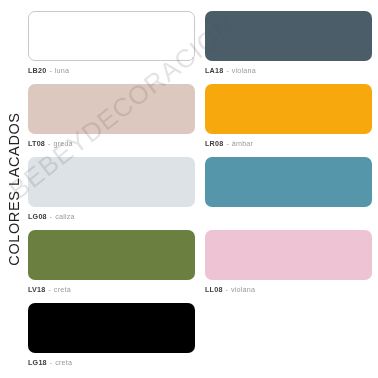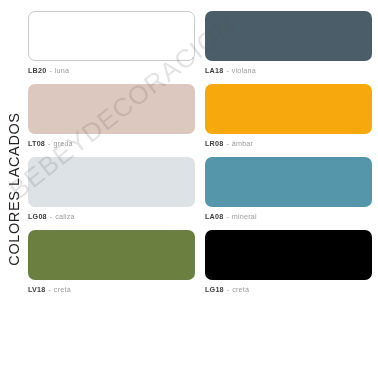--- a/index.html
+++ b/index.html
@@ -138,25 +138,28 @@
       <div class="swatch-cell">
         <div class="chip" style="background: rgb(247, 168, 13);"></div>
         <div class="caption"><span class="code">LR08</span><span class="dash"> - </span><span class="cname">ámbar</span></div>
       </div>
       <div class="swatch-cell">
         <div class="chip" style="background: rgb(220, 226, 229);"></div>
         <div class="caption"><span class="code">LG08</span><span class="dash"> - </span><span class="cname">caliza</span></div>
       </div>
       <div class="swatch-cell">
         <div class="chip" style="background: rgb(85, 150, 171);"></div>
-        <div class="caption"><span class="code">LA08</span><span class="dash"> - </span><span class="cname">mineral</span></div>
       </div>
       <div class="swatch-cell">
         <div class="chip" style="background: rgb(107, 128, 64);"></div>
         <div class="caption"><span class="code">LV18</span><span class="dash"> - </span><span class="cname">creta</span></div>
+      </div>
+      <div class="swatch-cell">
+        <div class="chip" style="background: rgb(238, 195, 211);"></div>
+        <div class="caption"><span class="code">LL08</span><span class="dash"> - </span><span class="cname">violana</span></div>
       </div>
       <div class="swatch-cell">
         <div class="chip" style="background: rgb(0, 0, 0);"></div>
         <div class="caption"><span class="code">LG18</span><span class="dash"> - </span><span class="cname">creta</span></div>
       </div>
     </div>
 
   <div id="watermark">
     <span>BEBEYDECORACION</span>
   </div>

